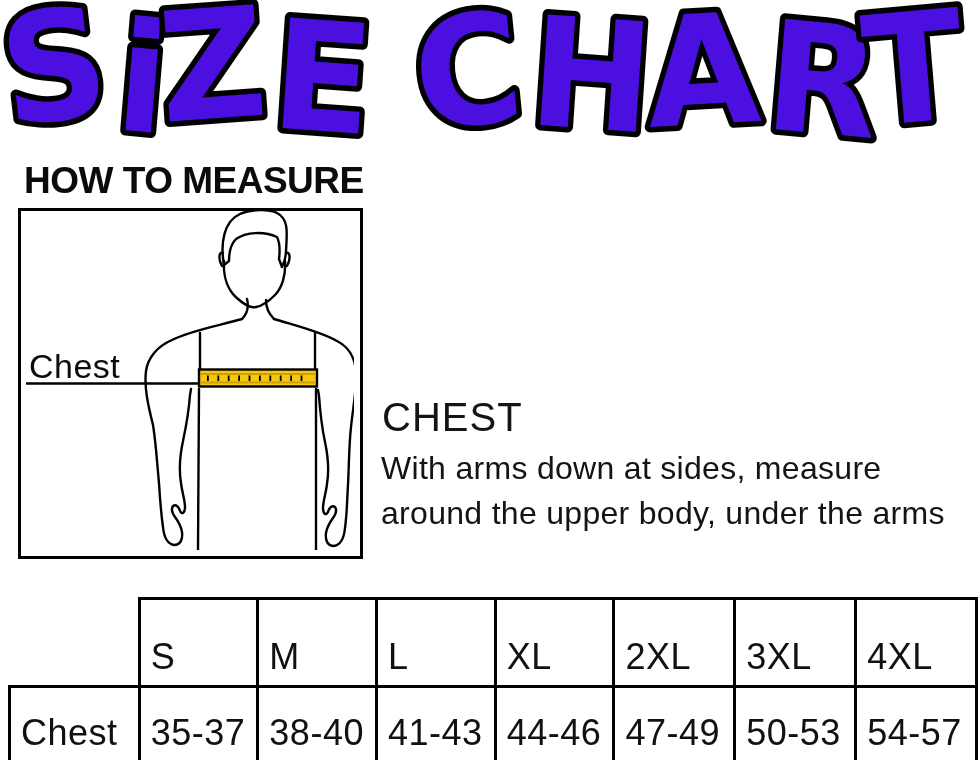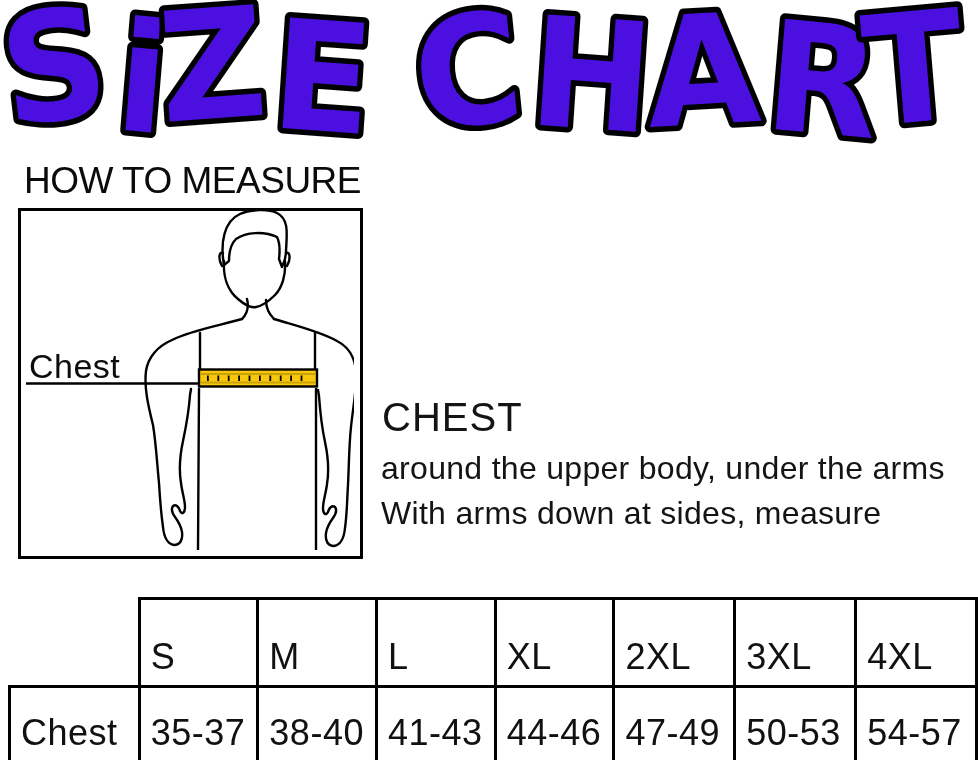--- a/index.html
+++ b/index.html
@@ -7,21 +7,21 @@
         font-family:"Liberation Sans",sans-serif;color:#0a0a0a;}
 
   
   #title-svg{position:absolute;left:0;top:0;width:978px;height:152px;}
   #title-svg text{
     font-family:"DejaVu Sans",sans-serif;font-weight:bold;font-size:152px;
     paint-order:stroke fill;stroke:#000;stroke-width:11px;stroke-linejoin:round;
   }
 
   
-  .how-heading{position:absolute;left:24px;top:162px;font-size:37px;font-weight:normal;
+  .how-heading{position:absolute;left:24px;top:162px;font-size:37px;font-weight:bold;
     letter-spacing:-0.5px;line-height:38px;color:#0b0b0b;}
 
   
   .diagram-box{position:absolute;left:18px;top:208px;width:339px;height:345px;
     border:3px solid #000;background:#fff;}
   .diagram-box svg{display:block;}
 
   
   .instr-heading{position:absolute;left:382px;top:396px;font-size:40px;font-weight:400;
     letter-spacing:1px;line-height:42px;color:#141414;}
@@ -113,22 +113,22 @@
 
       <g>
         <text x="8" y="167" font-family="Liberation Sans, sans-serif" font-size="34" letter-spacing="0.5" fill="#0c0c0c">Chest</text>
         <line x1="5" y1="172.5" x2="178" y2="172.5" stroke="#000" stroke-width="2.4"></line>
       </g>
     </svg>
   </div>
 
   <div class="instr-heading">CHEST</div>
   <div class="instr-text">
+    <div>With arms down at sides, measure</div>
     <div>around the upper body, under the arms</div>
-    <div>With arms down at sides, measure</div>
   </div>
 
   <table class="size-table">
     <tbody>
         <tr class="hdr">
       <td class="blank col-first"></td>
       <td class="col-size">S</td>
       <td class="col-size">M</td>
       <td class="col-size">L</td>
       <td class="col-size">XL</td>

